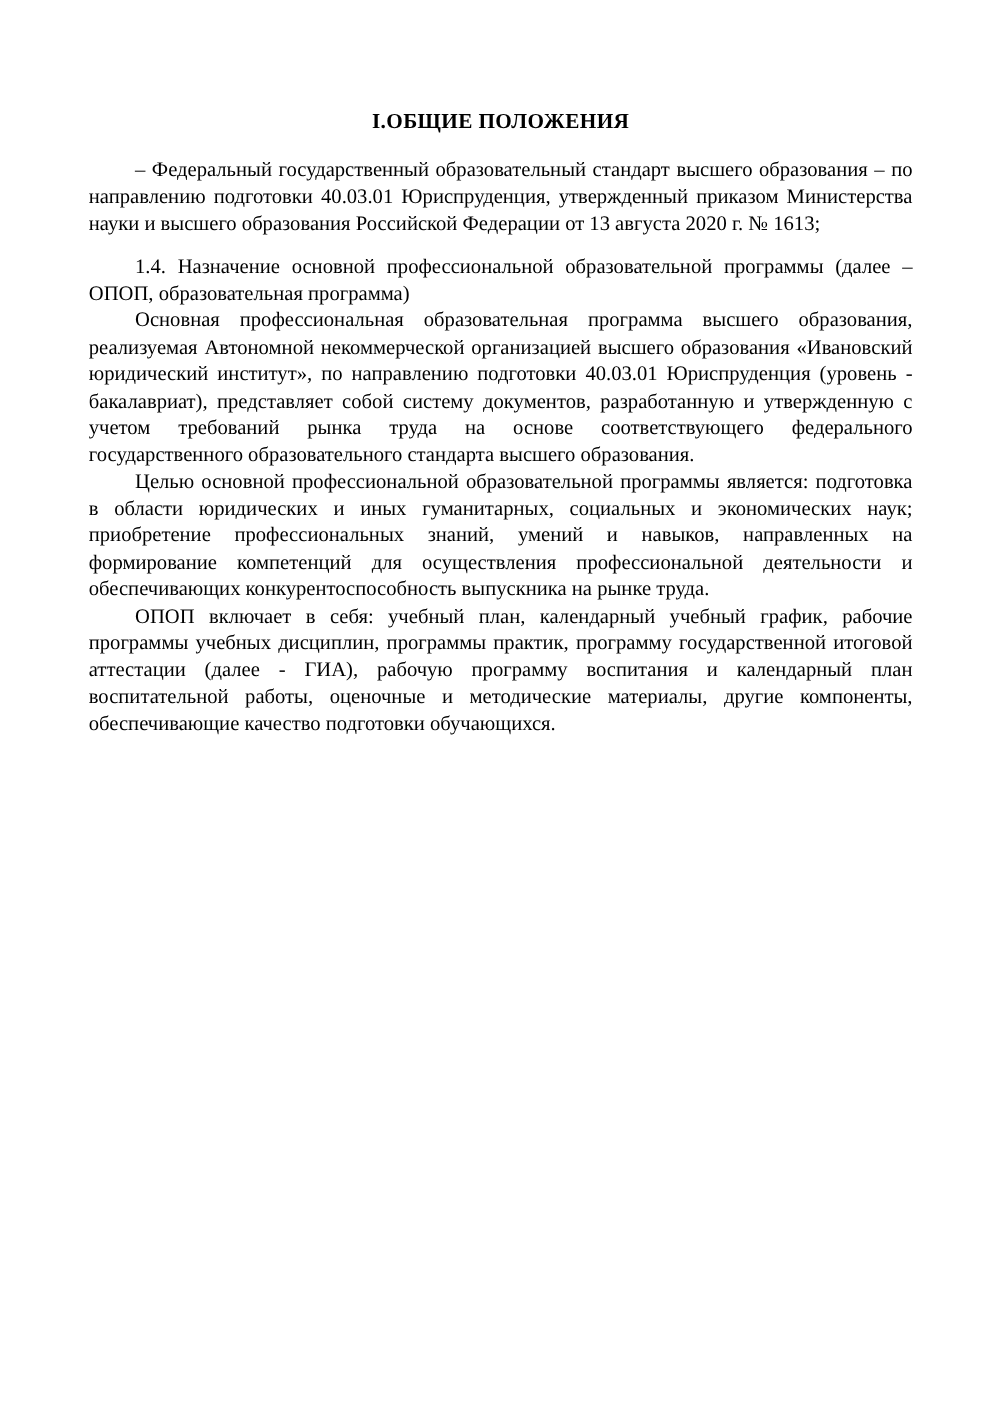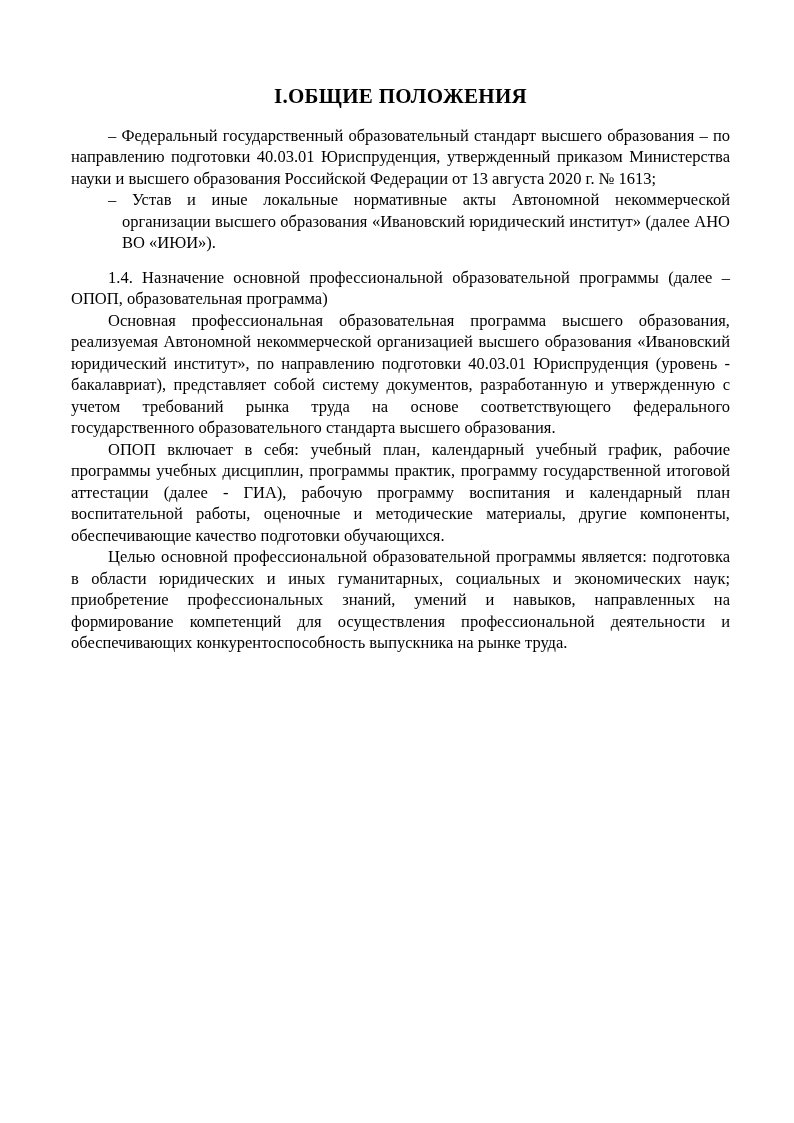--- a/index.html
+++ b/index.html
@@ -16,21 +16,21 @@
     font-family: "Liberation Serif", "DejaVu Serif", serif;
     color: #000000;
     font-size: 16.5px;
     line-height: 21.5px;
     box-sizing: border-box;
     padding: 86px 64px 0 71px;
   }
   .doc-title {
     text-align: center;
     font-weight: bold;
-    font-size: 21px;
+    font-size: 17px;
     margin: 0 0 17px 0;
     letter-spacing: 0.3px;
   }
   .para {
     margin: 0;
     text-align: justify;
     text-indent: 37px;
     hyphens: none;
   }
   .hang {
@@ -49,23 +49,22 @@
 
 <div class="page">
 
   <h1 class="doc-title">I.ОБЩИЕ ПОЛОЖЕНИЯ</h1>
 
 
 
   <p class="para">– Федеральный государственный образовательный стандарт высшего образования – по направлению подготовки 40.03.01 Юриспруденция, утвержденный приказом Министерства науки и высшего образования Российской Федерации от 13 августа 2020 г. № 1613;</p>
 
 
-  <p class="hang">– Устав и иные локальные нормативные акты Автономной некоммерческой организации высшего образования «Ивановский юридический институт» (далее АНО ВО «ИЮИ»).</p>
 
   <p class="para sp-before">1.4. Назначение основной профессиональной образовательной программы (далее – ОПОП, образовательная программа)</p>
 
   <p class="para">Основная профессиональная образовательная программа высшего образования, реализуемая Автономной некоммерческой организацией высшего образования «Ивановский юридический институт», по направлению подготовки 40.03.01 Юриспруденция (уровень - бакалавриат), представляет собой систему документов, разработанную и утвержденную с учетом требований рынка труда на основе соответствующего федерального государственного образовательного стандарта высшего образования.</p>
 
+  <p class="para">Целью основной профессиональной образовательной программы является: подготовка в области юридических и иных гуманитарных, социальных и экономических наук; приобретение профессиональных знаний, умений и навыков, направленных на формирование компетенций для осуществления профессиональной деятельности и обеспечивающих конкурентоспособность выпускника на рынке труда.</p>
+
   <p class="para">ОПОП включает в себя: учебный план, календарный учебный график, рабочие программы учебных дисциплин, программы практик, программу государственной итоговой аттестации (далее - ГИА), рабочую программу воспитания и календарный план воспитательной работы, оценочные и методические материалы, другие компоненты, обеспечивающие качество подготовки обучающихся.</p>
-
-  <p class="para">Целью основной профессиональной образовательной программы является: подготовка в области юридических и иных гуманитарных, социальных и экономических наук; приобретение профессиональных знаний, умений и навыков, направленных на формирование компетенций для осуществления профессиональной деятельности и обеспечивающих конкурентоспособность выпускника на рынке труда.</p>
 
 </div>
 
 </body></html>

